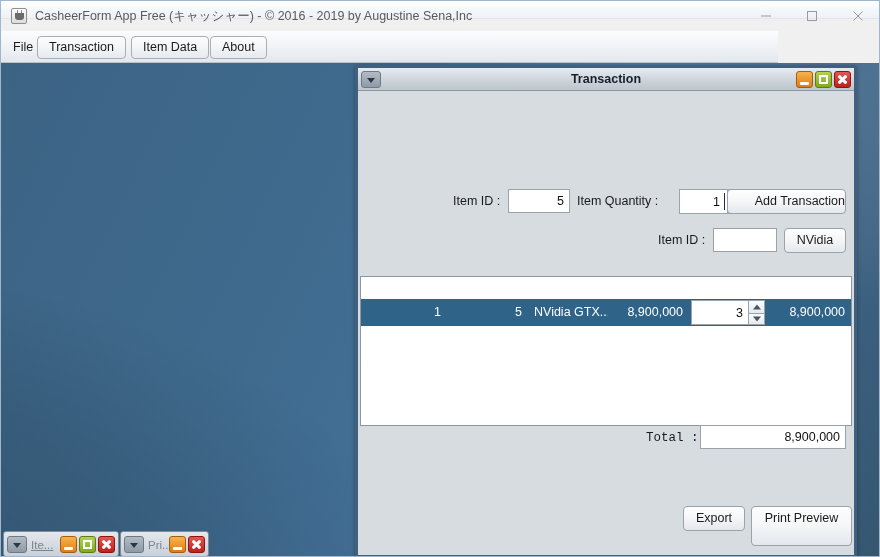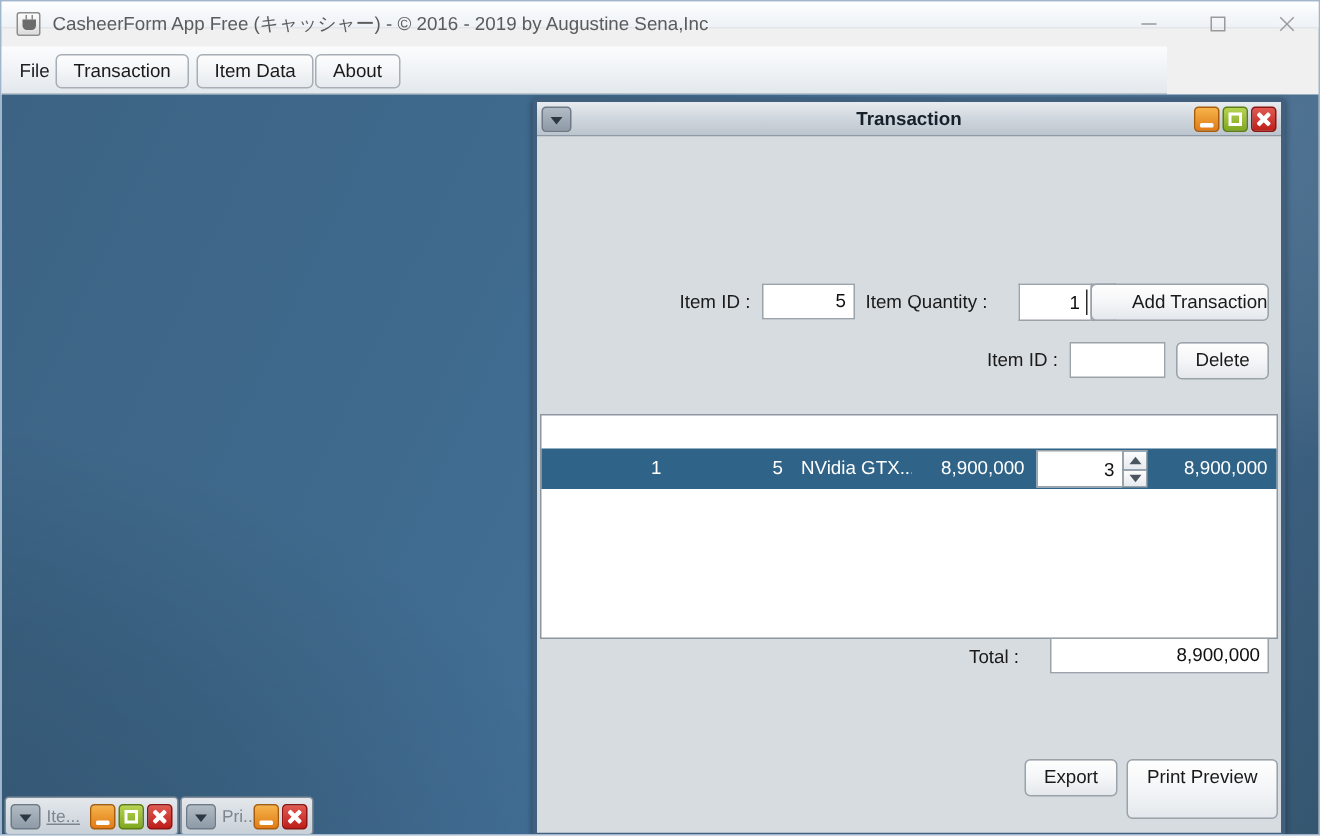--- a/index.html
+++ b/index.html
@@ -368,21 +368,21 @@
               <div class="ar"></div>
             </div>
         </div>
 
         <div class="sbtn" style="left:369px; top:98px; width:119px; height:25px; line-height:23px;text-align:right;">Add Transaction</div>
 
         <div class="lbl" style="left:300px; top:142px;">Item ID :</div>
         <div class="tfield" style="left:355px; top:137px; width:64px; height:24px;" title="">
           <span></span>
         </div>
-        <div class="sbtn" style="left:426px; top:137px; width:62px; height:25px; line-height:23px;">Delete</div>
+        <div class="sbtn" style="left:426px; top:137px; width:62px; height:25px; line-height:23px;">NVidia</div>
 
         <div id="table-wrap">
 
           <div id="table-row">
             <div class="td num" style="left:0px;   width:86px;">1</div>
             <div class="td num" style="left:86px;  width:81px;">5</div>
             <div class="td txt" style="left:167px; width:80px;">NVidia GTX...</div>
             <div class="td num" style="left:247px; width:81px;">8,900,000</div>
 
             <div class="spinner" style="left:330px; top:1px; width:74px; height:25px;">
@@ -395,21 +395,21 @@
               <div class="sp-down">
                   <div class="ar"></div>
                 </div>
             </div>
 
             <div class="td num" style="left:409px; width:81px;">8,900,000</div>
           </div>
         </div>
 
         <div id="total-row">
-          <div class="lbl" style="left:288px; top:340px;">Total :</div>
+          <div class="lbl" style="left:288px; top:340px;font-family:Liberation Mono, monospace;">Total :</div>
           <div class="tfield" style="left:342px; top:334px; width:146px; height:24px;">
             <span>8,900,000</span>
           </div>
         </div>
 
         <div class="sbtn" style="left:325px; top:415px; width:62px; height:25px; line-height:23px;">Export</div>
         <div class="sbtn" style="left:393px; top:415px; width:101px; height:40px; line-height:23px;">Print Preview</div>
 
       </div>
     </div>

